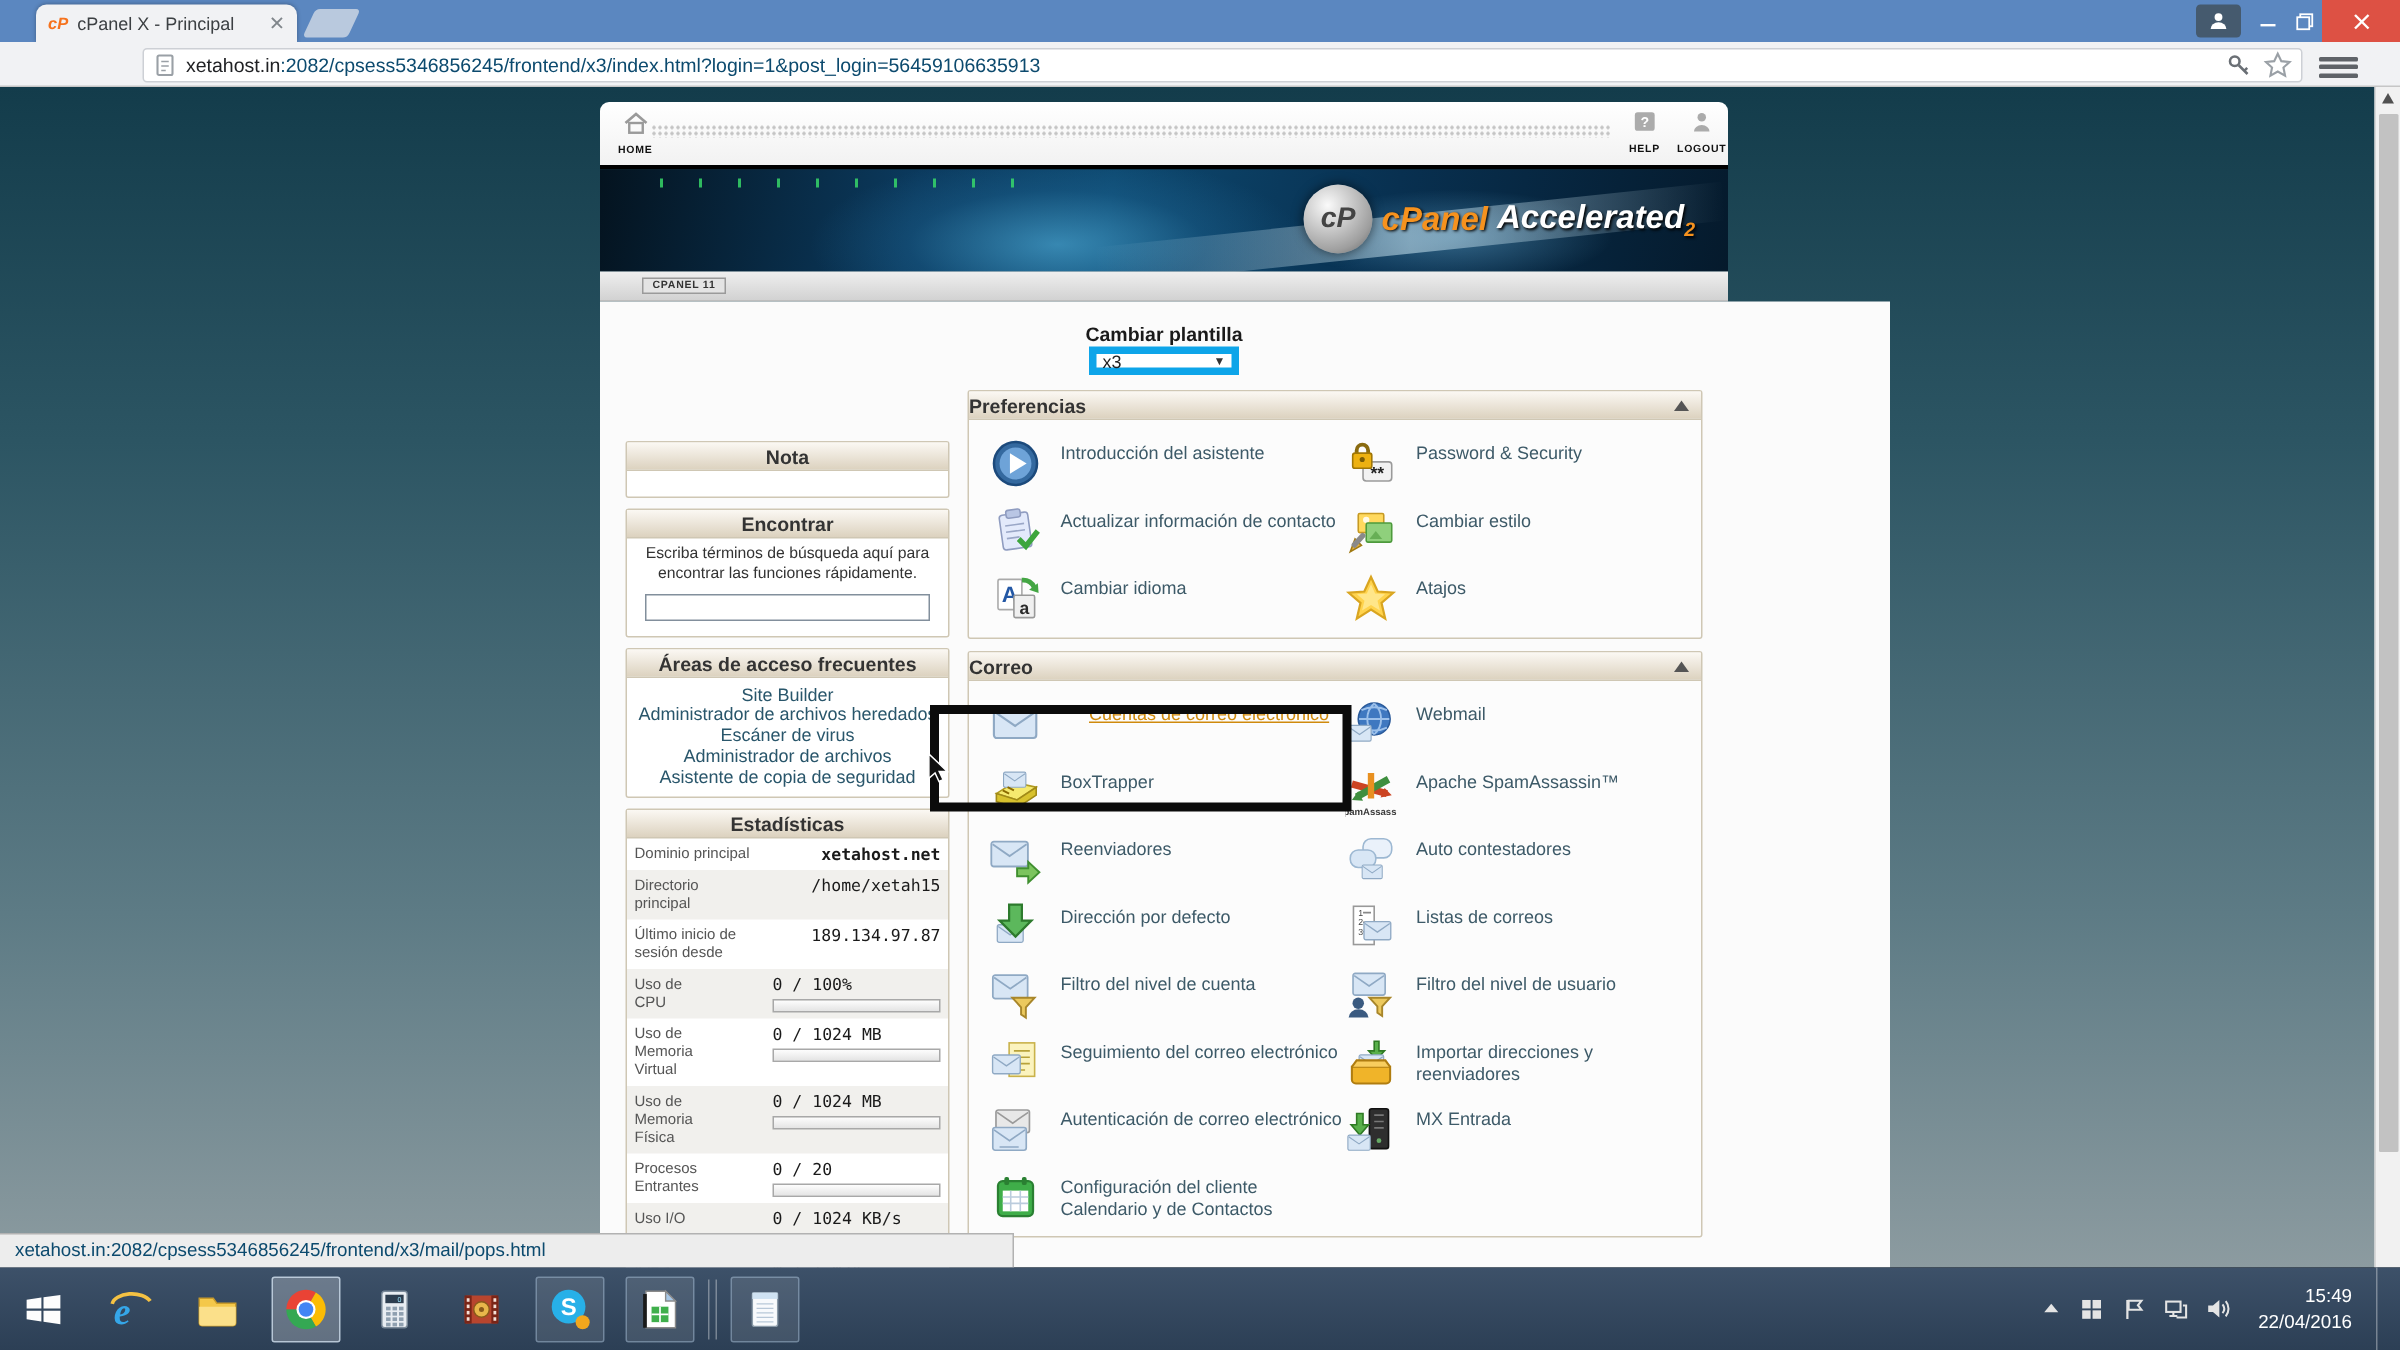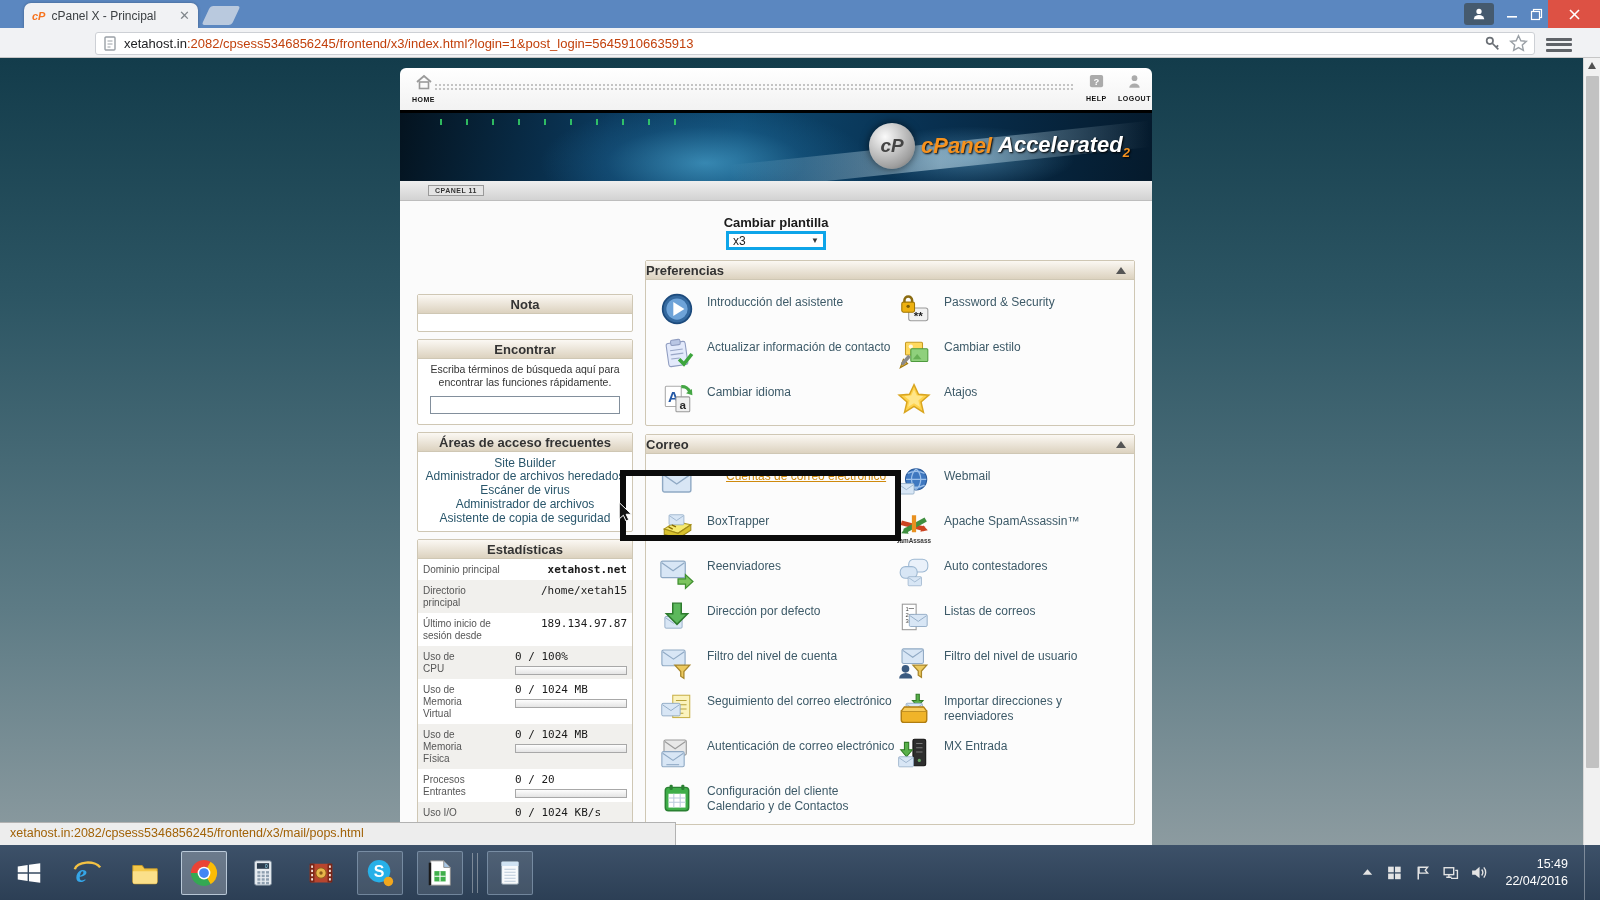--- a/index.html
+++ b/index.html
@@ -18,21 +18,21 @@
   .winctl { position:absolute; top:0; height:28px; display:flex; align-items:center; justify-content:center; }
   .profile-badge { left:1464px; width:30px; height:22px; top:3px; background:#455a6e; border-radius:3px;}
   .btn-min { left:1500px; width:24px; } .btn-max { left:1524px; width:24px; }
   .btn-close { left:1548px; width:52px; background:#dd5144; }
 
   .toolbar { position:absolute; left:0; top:28px; width:1600px; height:30px; background:#f1f2f4; border-bottom:1px solid #c6c6c6;}
   .navbtn { position:absolute; top:33px; }
   .omnibox { position:absolute; left:95px; top:32px; width:1440px; height:23px; background:#fff;
              border:1px solid #cdd0d5; border-radius:3px; display:flex; align-items:center; padding:0 6px; }
   .url { font-size:13px; white-space:nowrap; overflow:hidden; flex:1; margin-left:6px;}
-  .url .host { color:#202124; } .url .rest { color:#c2410c; }
+  .url .host { color:#202124; } .url .rest { color:#0c4a6e; }
   .menu-btn { position:absolute; left:1546px; top:35px; width:26px; }
   .menu-btn div { height:3px; background:#5f6368; margin:2.5px 0; border-radius:1px;}
 
   
   .viewport { position:absolute; left:0; top:58px; width:1600px; height:787px; overflow:hidden;
               background:linear-gradient(#133c4b,#2c5563 30%,#5d7b85 70%,#8c9ba0); }
   .scrollbar { position:absolute; right:0; top:0; width:17px; height:787px; background:#f1f1f1; border-left:1px solid #d8d8d8;}
   .sb-arrow { position:absolute; top:4px; left:4px; width:0; height:0; border-left:4px solid transparent;
               border-right:4px solid transparent; border-bottom:7px solid #505050;}
   .sb-thumb { position:absolute; left:2px; top:18px; width:13px; height:692px; background:#c2c2c2; border-radius:1px;}
@@ -60,25 +60,25 @@
   .cp-logo-circle { width:46px; height:46px; border-radius:50%; background:radial-gradient(circle at 35% 30%,#fafafa,#9e9e9e 70%,#606060);
     display:flex; align-items:center; justify-content:center; font-weight:bold; font-size:19px; color:#444;
     font-style:italic; box-shadow:0 0 8px rgba(0,0,0,.6); margin-right:6px;}
   .cp-logo-name { color:#f6921e; font-size:22px; font-weight:bold; font-style:italic; text-shadow:1px 1px 2px #000;}
   .cp-logo-tag { color:#fff; font-size:22px; font-weight:bold; font-style:italic; margin-left:6px; text-shadow:1px 1px 2px #000;}
   .cp-logo-sub { color:#f6921e; font-size:13px; font-weight:bold; vertical-align:sub; }
   .cp-version { position:absolute; left:0; top:113px; width:752px; height:20px;
     background:linear-gradient(#efefef,#d2d2d2); border-bottom:1px solid #bdbdbd;}
   .version-chip { position:absolute; left:28px; top:4px; padding:1px 6px; border:1px solid #9a9a9a; background:#e4e4e4;
     font-size:7px; font-weight:bold; color:#333; letter-spacing:.5px;}
-  .cp-body { position:absolute; left:0; top:133px; width:752px; height:644px; background:#fbfbfb; overflow:hidden;}
+  .cp-body { position:absolute; left:0; top:133px; width:860px; height:644px; background:#fbfbfb; overflow:hidden;}
 
   .tpl-label { position:absolute; left:0; top:14px; width:752px; text-align:center; font-weight:bold; font-size:13px; color:#1a1a1a;}
   .tpl-select { position:absolute; left:326px; top:30px; width:100px; height:19px; background:#fff;
-    border:3px solid #0ea5e9; font-size:12px; color:#222; display:flex; align-items:center; padding:0 4px; }
+    border:5px solid #0ea5e9; font-size:12px; color:#222; display:flex; align-items:center; padding:0 4px; }
   .tpl-select .arr { margin-left:auto; font-size:8px; color:#333;}
 
   
   .sidebar { position:absolute; left:17px; top:65px; width:216px;margin-top:28px; }
   .side-box { border:1px solid #cfc7b4; background:#fff; margin-bottom:7px; border-radius:2px;}
   .side-head { height:19px; line-height:19px; text-align:center; font-weight:bold; font-size:13px; color:#333;
     background:linear-gradient(#fbf8f3,#dcd2bf); border-bottom:1px solid #cfc7b4;}
   .nota-body { height:17px; }
   .find-hint { font-size:10.5px; color:#333; text-align:center; padding:4px 10px 0; line-height:1.25;}
   .find-input { display:block; width:190px; height:18px; margin:7px auto 10px; border:1px solid #828f9c; font-size:11px; padding:0 3px;}
@@ -103,21 +103,21 @@
   .sec-body { display:grid; grid-template-columns:1fr 1fr; padding:8px 0 2px 14px;}
   .item { display:flex; gap:13px; min-height:45px; padding-top:4px; align-items:flex-start; cursor:pointer;}
   .item .ic { width:34px; height:34px; flex:none; }
   .item .lbl { font-size:12px; color:#3d5a68; padding-top:3px; max-width:192px; line-height:1.25;}
   .item.hl .lbl { color:#cf8a0d; text-decoration:underline;margin-left:19px;}
 
   
   .hl-rect { position:absolute; left:620px; top:412px; width:281px; height:71px; border:6px solid #0b0b0b; z-index:40;}
   .cursor { position:absolute; left:617px; top:444px; z-index:45;}
   .status-bubble { position:absolute; left:0; top:764px; width:676px; height:35px; background:#ededed;
-    border-top:1px solid #b2b2b2; border-right:1px solid #b2b2b2; font-size:12.5px; color:#a16207;
+    border-top:1px solid #b2b2b2; border-right:1px solid #b2b2b2; font-size:12.5px; color:#0c4a6e;
     padding:3px 10px; z-index:30; white-space:nowrap; overflow:hidden;}
 
   
   .taskbar { position:absolute; left:0; top:845px; width:1600px; height:55px;
     background:linear-gradient(#3d5169,#2c3f55); display:flex; align-items:center; z-index:60;}
   .tb-btn { width:44px; height:44px; margin:0 7px; display:flex; align-items:center; justify-content:center; border-radius:2px;}
   .tb-btn.open { background:rgba(255,255,255,.10); border:1px solid rgba(170,195,220,.45); width:46px;}
   .tb-btn.active { background:rgba(255,255,255,.25); border:1px solid rgba(220,235,250,.7);}
   .tb-sep { width:1px; height:40px; background:rgba(255,255,255,.35); margin:0 2px;}
   .tray { margin-left:auto; display:flex; align-items:center; gap:10px; padding-right:10px;justify-content:space-between;}

